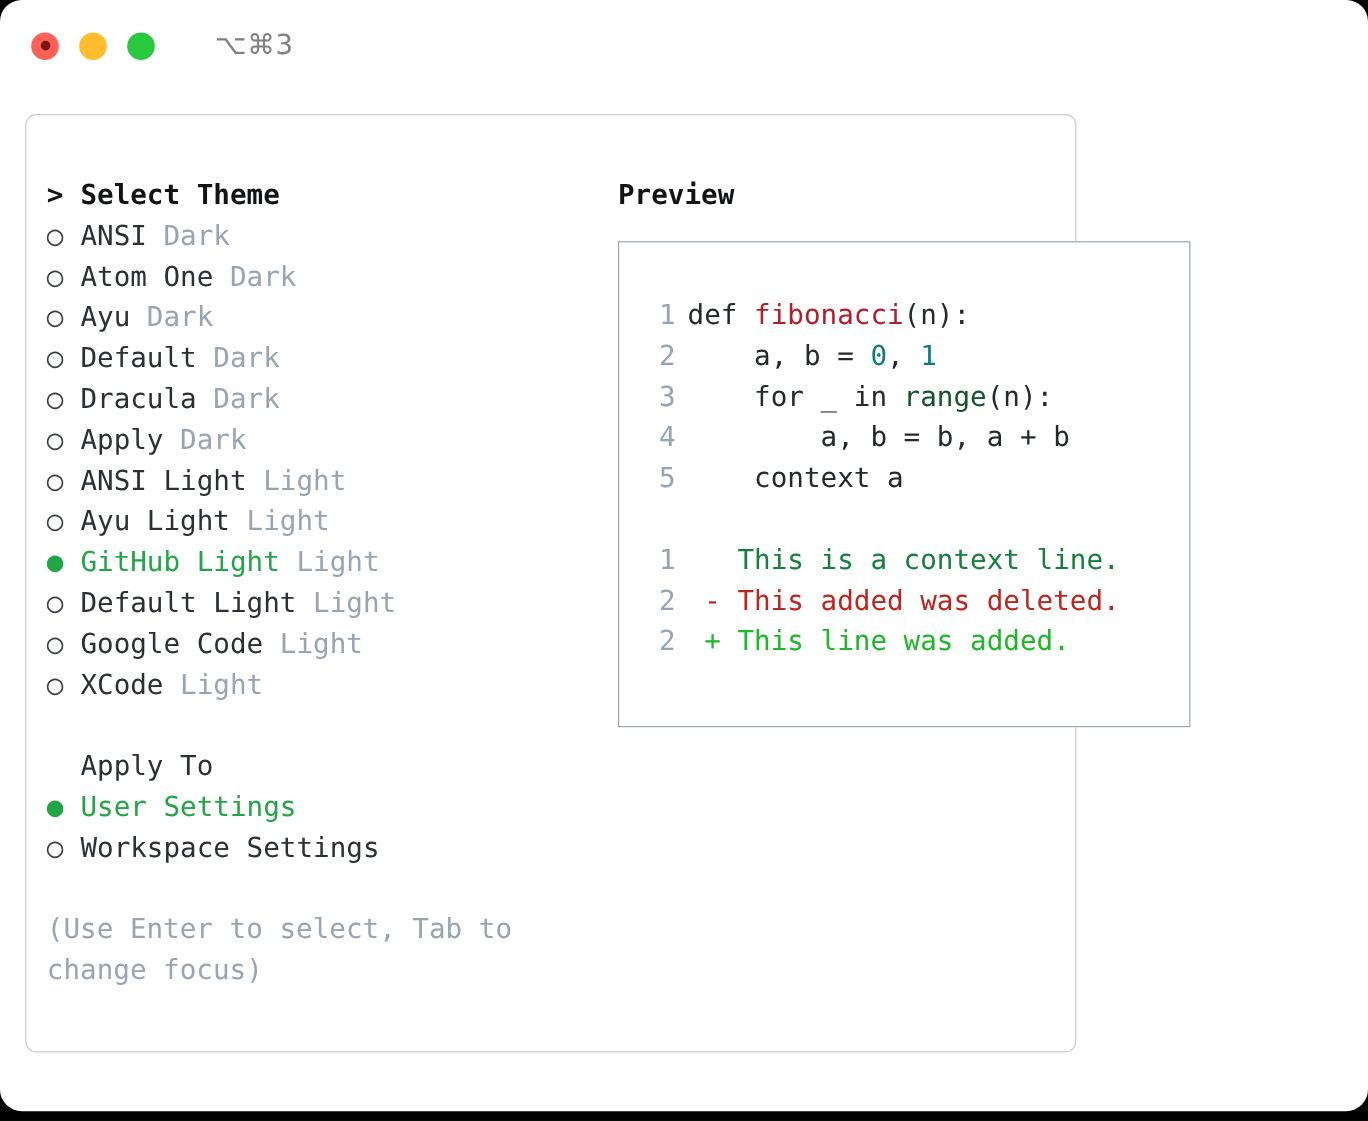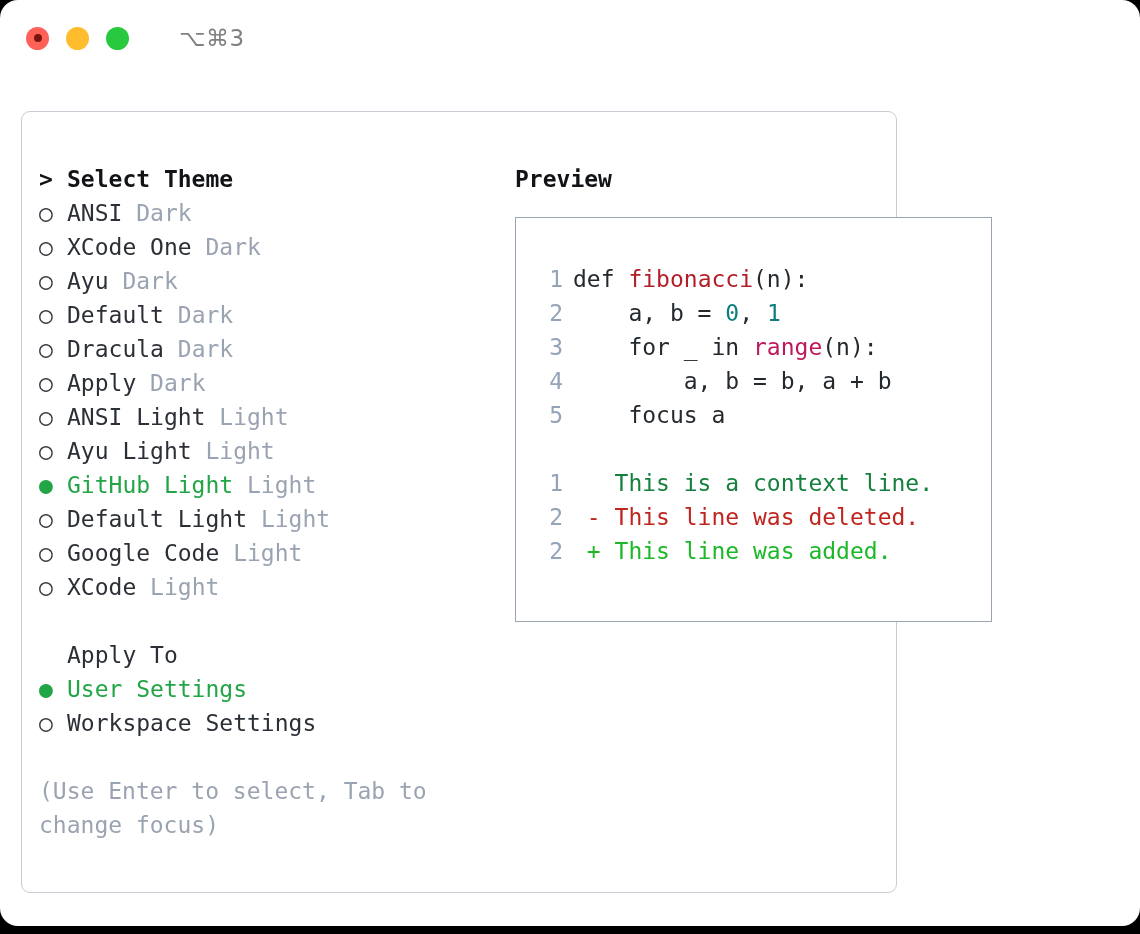--- a/index.html
+++ b/index.html
@@ -57,21 +57,21 @@
   #shortcut {
     margin-left: 50px;
     color: #808080;
     font-size: 23px;
     letter-spacing: 0.5px;
     font-family: "DejaVu Sans", sans-serif;
   }
   #card {
     position: absolute;
     left: 21px;
-    top: 111px;
+    top: 95px;
     width: 876px;
     height: 782px;
     border: 1.6px solid #c9ccd4;
     border-radius: 9px;
     box-sizing: border-box;
   }
   #panes {
     position: absolute;
     left: 0;
     top: 0;
@@ -145,21 +145,21 @@
   }
   .lineno {
     display: inline-block;
     width: 28px;
     text-align: right;
     color: #94a3b8;
     margin-right: 10px;
   }
   .tok-fn   { color: #b31d28; }
   .tok-num  { color: #0d7d7d; }
-  .tok-call { color: #be185d; }
+  .tok-call { color: #14532d; }
   .diff-gap { height: 34px; }
   .diff-context { color: #15803d; }
   .diff-del { color: #c0241e; }
   .diff-add { color: #1cb828; }
 </style>
 </head>
 <body>
 
 <div id="window">
 
@@ -172,21 +172,21 @@
     <div id="shortcut">⌥⌘3</div>
   </div>
 
   <div id="card">
     <div id="panes">
 
       <div id="left-pane">
         <div class="row heading"><span class="marker">&gt;</span><span>Select Theme</span></div>
         <div id="theme-list">
             <div class="row"><span class="marker bullet-off">○</span><span>ANSI </span><span class="variant">Dark</span></div>
-            <div class="row"><span class="marker bullet-off">○</span><span>XCode One </span><span class="variant">Dark</span></div>
+            <div class="row"><span class="marker bullet-off">○</span><span>Atom One </span><span class="variant">Dark</span></div>
             <div class="row"><span class="marker bullet-off">○</span><span>Ayu </span><span class="variant">Dark</span></div>
             <div class="row"><span class="marker bullet-off">○</span><span>Default </span><span class="variant">Dark</span></div>
             <div class="row"><span class="marker bullet-off">○</span><span>Dracula </span><span class="variant">Dark</span></div>
             <div class="row"><span class="marker bullet-off">○</span><span>Apply </span><span class="variant">Dark</span></div>
             <div class="row"><span class="marker bullet-off">○</span><span>ANSI Light </span><span class="variant">Light</span></div>
             <div class="row"><span class="marker bullet-off">○</span><span>Ayu Light </span><span class="variant">Light</span></div>
             <div class="row"><span class="marker bullet-on">●</span><span class="label-selected">GitHub Light </span><span class="variant">Light</span></div>
             <div class="row"><span class="marker bullet-off">○</span><span>Default Light </span><span class="variant">Light</span></div>
             <div class="row"><span class="marker bullet-off">○</span><span>Google Code </span><span class="variant">Light</span></div>
             <div class="row"><span class="marker bullet-off">○</span><span>XCode </span><span class="variant">Light</span></div>
@@ -204,26 +204,26 @@
       </div>
 
       <div id="right-pane">
         <div id="preview-title">Preview</div>
         <div id="preview-box">
           <div id="code-block">
               <div class="code-line"><span class="lineno">1</span><span>def </span><span class="tok-fn">fibonacci</span><span>(n):</span></div>
               <div class="code-line"><span class="lineno">2</span><span>    a, b = </span><span class="tok-num">0</span><span>, </span><span class="tok-num">1</span></div>
               <div class="code-line"><span class="lineno">3</span><span>    for _ in </span><span class="tok-call">range</span><span>(n):</span></div>
               <div class="code-line"><span class="lineno">4</span><span>        a, b = b, a + b</span></div>
-              <div class="code-line"><span class="lineno">5</span><span>    focus a</span></div>
+              <div class="code-line"><span class="lineno">5</span><span>    context a</span></div>
             </div>
           <div class="diff-gap"></div>
           <div id="diff-block">
               <div class="code-line"><span class="lineno">1</span><span class="diff-context">   This is a context line.</span></div>
-              <div class="code-line"><span class="lineno">2</span><span class="diff-del"> - This line was deleted.</span></div>
+              <div class="code-line"><span class="lineno">2</span><span class="diff-del"> - This added was deleted.</span></div>
               <div class="code-line"><span class="lineno">2</span><span class="diff-add"> + This line was added.</span></div>
             </div>
         </div>
       </div>
 
     </div>
   </div>
 </div>
 
 </body></html>

